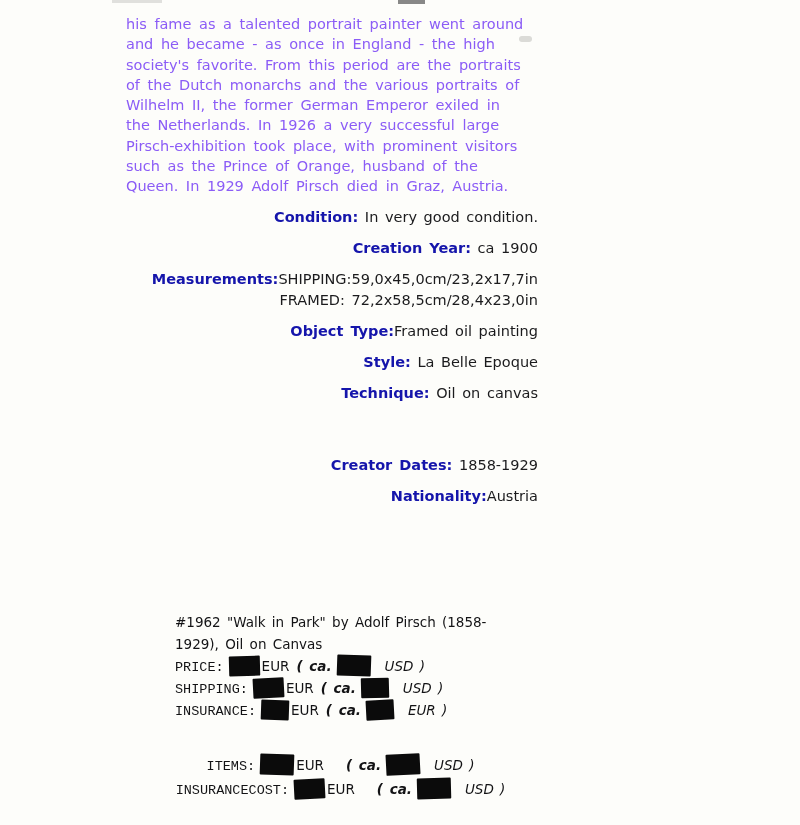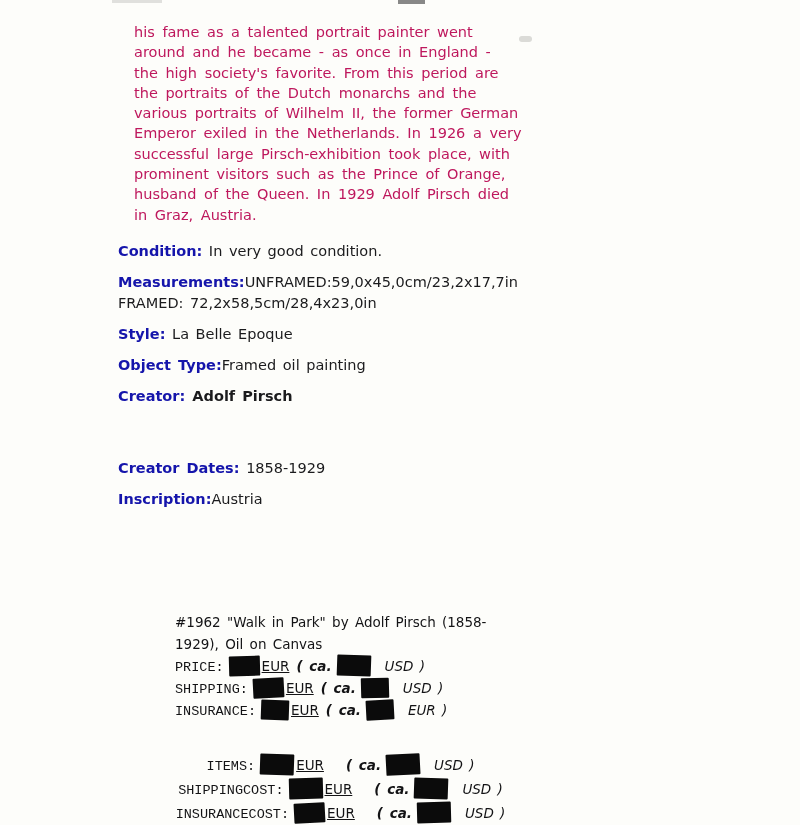--- a/index.html
+++ b/index.html
@@ -9,24 +9,24 @@
     font-family:"DejaVu Sans","Liberation Sans",sans-serif;
     color:#1c1c1e;
     position:relative;
     overflow:hidden;
   }
   .page{position:absolute;inset:0;}
 
   
   .content{position:absolute;left:118px;top:6px;width:420px;}
   .para{
-    margin:16px;font-size:14.5px;line-height:20.3px;
-    word-spacing:3px;color:#be185d;
+    margin:8px;font-size:14.5px;line-height:20.3px;
+    word-spacing:3px;color:#8b5cf6;
   }
-  .fields{margin-top:2px;}
+  .fields{margin-top:2px;text-align:right;}
   .field{font-size:14.5px;line-height:21px;margin-top:10px;word-spacing:2px;}
   .field.gap-before{margin-top:51px;}
   .flabel{font-weight:bold;color:#1515ab;}
   .fvalue{color:#1b1b1d;}
   .fvalue.bold{font-weight:bold;}
 
   
   .listing{
     position:absolute;left:175px;top:612px;width:352px;
     font-size:13.5px;line-height:21.5px;color:#131315;word-spacing:2px;
@@ -35,21 +35,21 @@
   .plabel{margin-right:5px;font-family:Liberation Mono, monospace;}
   .redact{
     display:inline-block;width:31px;height:20px;
     background:#0b0b0b;vertical-align:-5px;border-radius:1px;
   }
   .redact.w2{width:34px;height:21px;}
   .redact.w3{width:28px;}
   .tilt-a{transform:rotate(-3deg);}
   .tilt-b{transform:rotate(2deg);}
   .tilt-c{transform:rotate(-1.5deg);}
-  .cur{margin:0 7px 0 2px;text-decoration:underline;}
+  .cur{margin:0 7px 0 2px;}
   .approx{font-style:italic;margin-right:5px;font-weight:bold;}
   .cur2{font-style:italic;margin-left:14px;}
 
   
   .totals{
     position:absolute;left:118px;top:754px;width:445px;
     text-align:center;font-size:13.5px;color:#131315;word-spacing:2px;
   }
   .total-row{line-height:22px;white-space:nowrap;}
   .totals .cur{margin:0 22px 0 2px;}
@@ -67,46 +67,49 @@
 
   <div class="content">
     <p class="para">his fame as a talented portrait painter went around and he became - as once in England - the high society's favorite. From this period are the portraits of the Dutch monarchs and the various portraits of Wilhelm II, the former German Emperor exiled in the Netherlands. In 1926 a very successful large Pirsch-exhibition took place, with prominent visitors such as the Prince of Orange, husband of the Queen. In 1929 Adolf Pirsch died in Graz, Austria.</p>
 
     <div class="fields">
 
       <div class="field">
         <span class="flabel">Condition:</span><span class="fvalue"> In very good condition.</span>
       </div>
 
+      <div class="field">
+        <span class="flabel">Creation Year:</span><span class="fvalue"> ca 1900</span>
+      </div>
 
       <div class="field">
-        <span class="flabel">Measurements:</span><span class="fvalue">UNFRAMED:59,0x45,0cm/23,2x17,7in</span><br>
+        <span class="flabel">Measurements:</span><span class="fvalue">SHIPPING:59,0x45,0cm/23,2x17,7in</span><br>
         <span class="fvalue">FRAMED: 72,2x58,5cm/28,4x23,0in</span>
+      </div>
+
+      <div class="field">
+        <span class="flabel">Object Type:</span><span class="fvalue">Framed oil painting</span>
       </div>
 
       <div class="field">
         <span class="flabel">Style:</span><span class="fvalue"> La Belle Epoque</span>
       </div>
 
       <div class="field">
-        <span class="flabel">Object Type:</span><span class="fvalue">Framed oil painting</span>
+        <span class="flabel">Technique:</span><span class="fvalue"> Oil on canvas</span>
       </div>
 
 
-
-      <div class="field">
-        <span class="flabel">Creator:</span><span class="fvalue bold"> Adolf Pirsch</span>
-      </div>
 
       <div class="field gap-before">
         <span class="flabel">Creator Dates:</span><span class="fvalue"> 1858-1929</span>
       </div>
 
       <div class="field">
-        <span class="flabel">Inscription:</span><span class="fvalue">Austria</span>
+        <span class="flabel">Nationality:</span><span class="fvalue">Austria</span>
       </div>
 
     </div>
   </div>
 
   <div class="listing">
     <div class="listing-title">#1962 "Walk in Park" by Adolf Pirsch (1858-1929), Oil on Canvas</div>
 
     <div class="price-row">
       <span class="plabel">PRICE:</span><span class="redact tilt-c"></span><span class="cur">EUR</span><span class="approx">( ca.</span><span class="redact w2 tilt-b"></span><span class="cur2">USD )</span>
@@ -120,23 +123,20 @@
       <span class="plabel">INSURANCE:</span><span class="redact w3 tilt-b"></span><span class="cur">EUR</span><span class="approx">( ca.</span><span class="redact w3 tilt-a"></span><span class="cur2">EUR )</span>
     </div>
   </div>
 
   <div class="totals">
 
     <div class="total-row">
       <span class="plabel">ITEMS:</span><span class="redact w2 tilt-b"></span><span class="cur">EUR</span><span class="approx">( ca.</span><span class="redact w2 tilt-a"></span><span class="cur2">USD )</span>
     </div>
 
-    <div class="total-row">
-      <span class="plabel">SHIPPINGCOST:</span><span class="redact w2 tilt-c"></span><span class="cur">EUR</span><span class="approx">( ca.</span><span class="redact w2 tilt-b"></span><span class="cur2">USD )</span>
-    </div>
 
     <div class="total-row">
       <span class="plabel">INSURANCECOST:</span><span class="redact tilt-a"></span><span class="cur">EUR</span><span class="approx">( ca.</span><span class="redact w2 tilt-c"></span><span class="cur2">USD )</span>
     </div>
 
   </div>
 
   <div class="artifact a1"></div>
   <div class="artifact a2"></div>
   <div class="artifact a3"></div>

